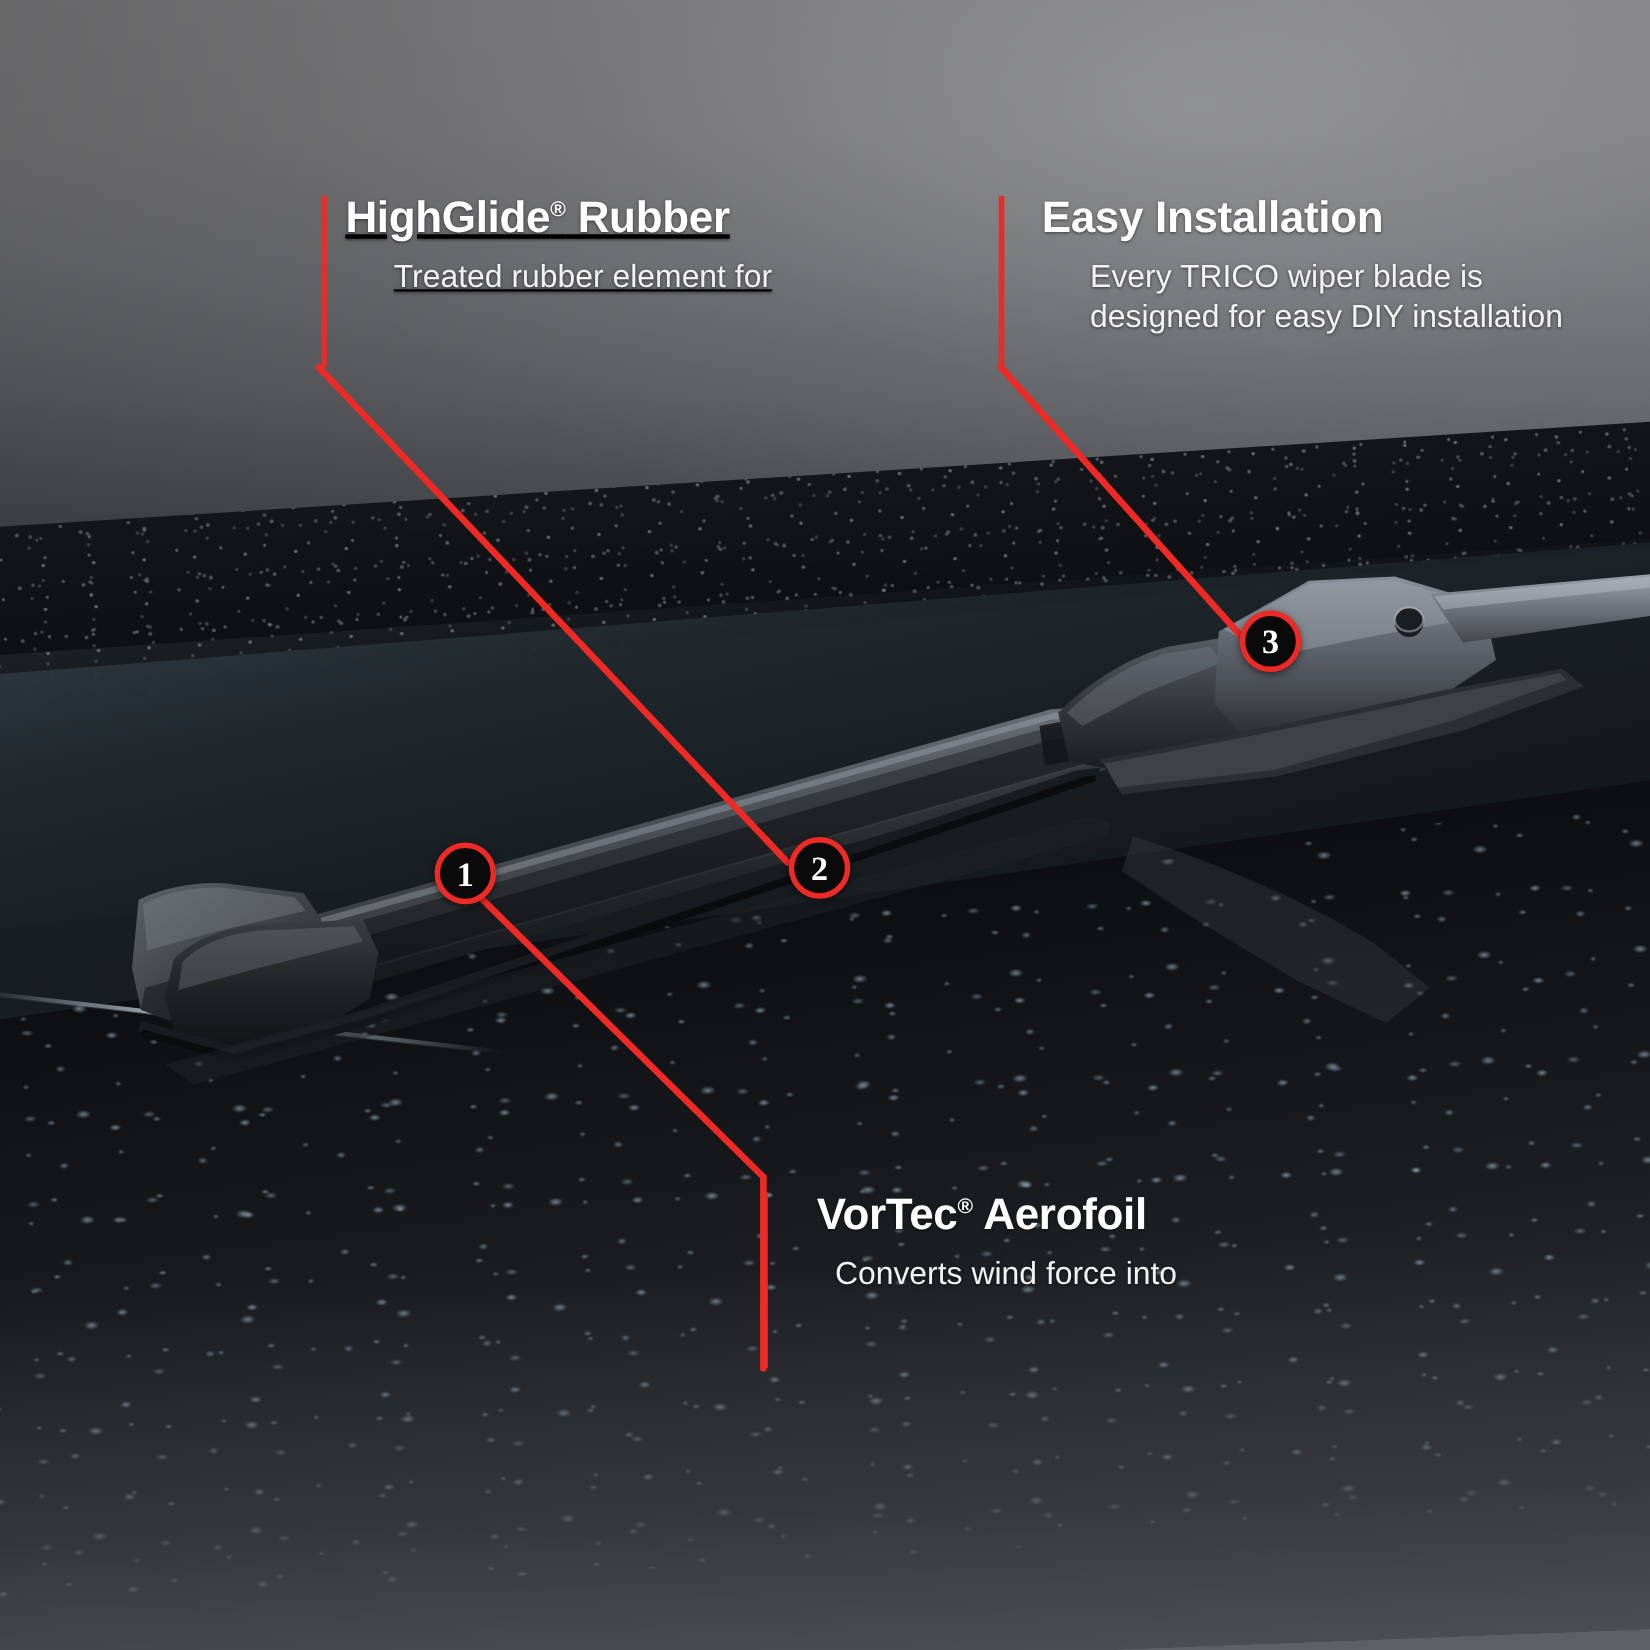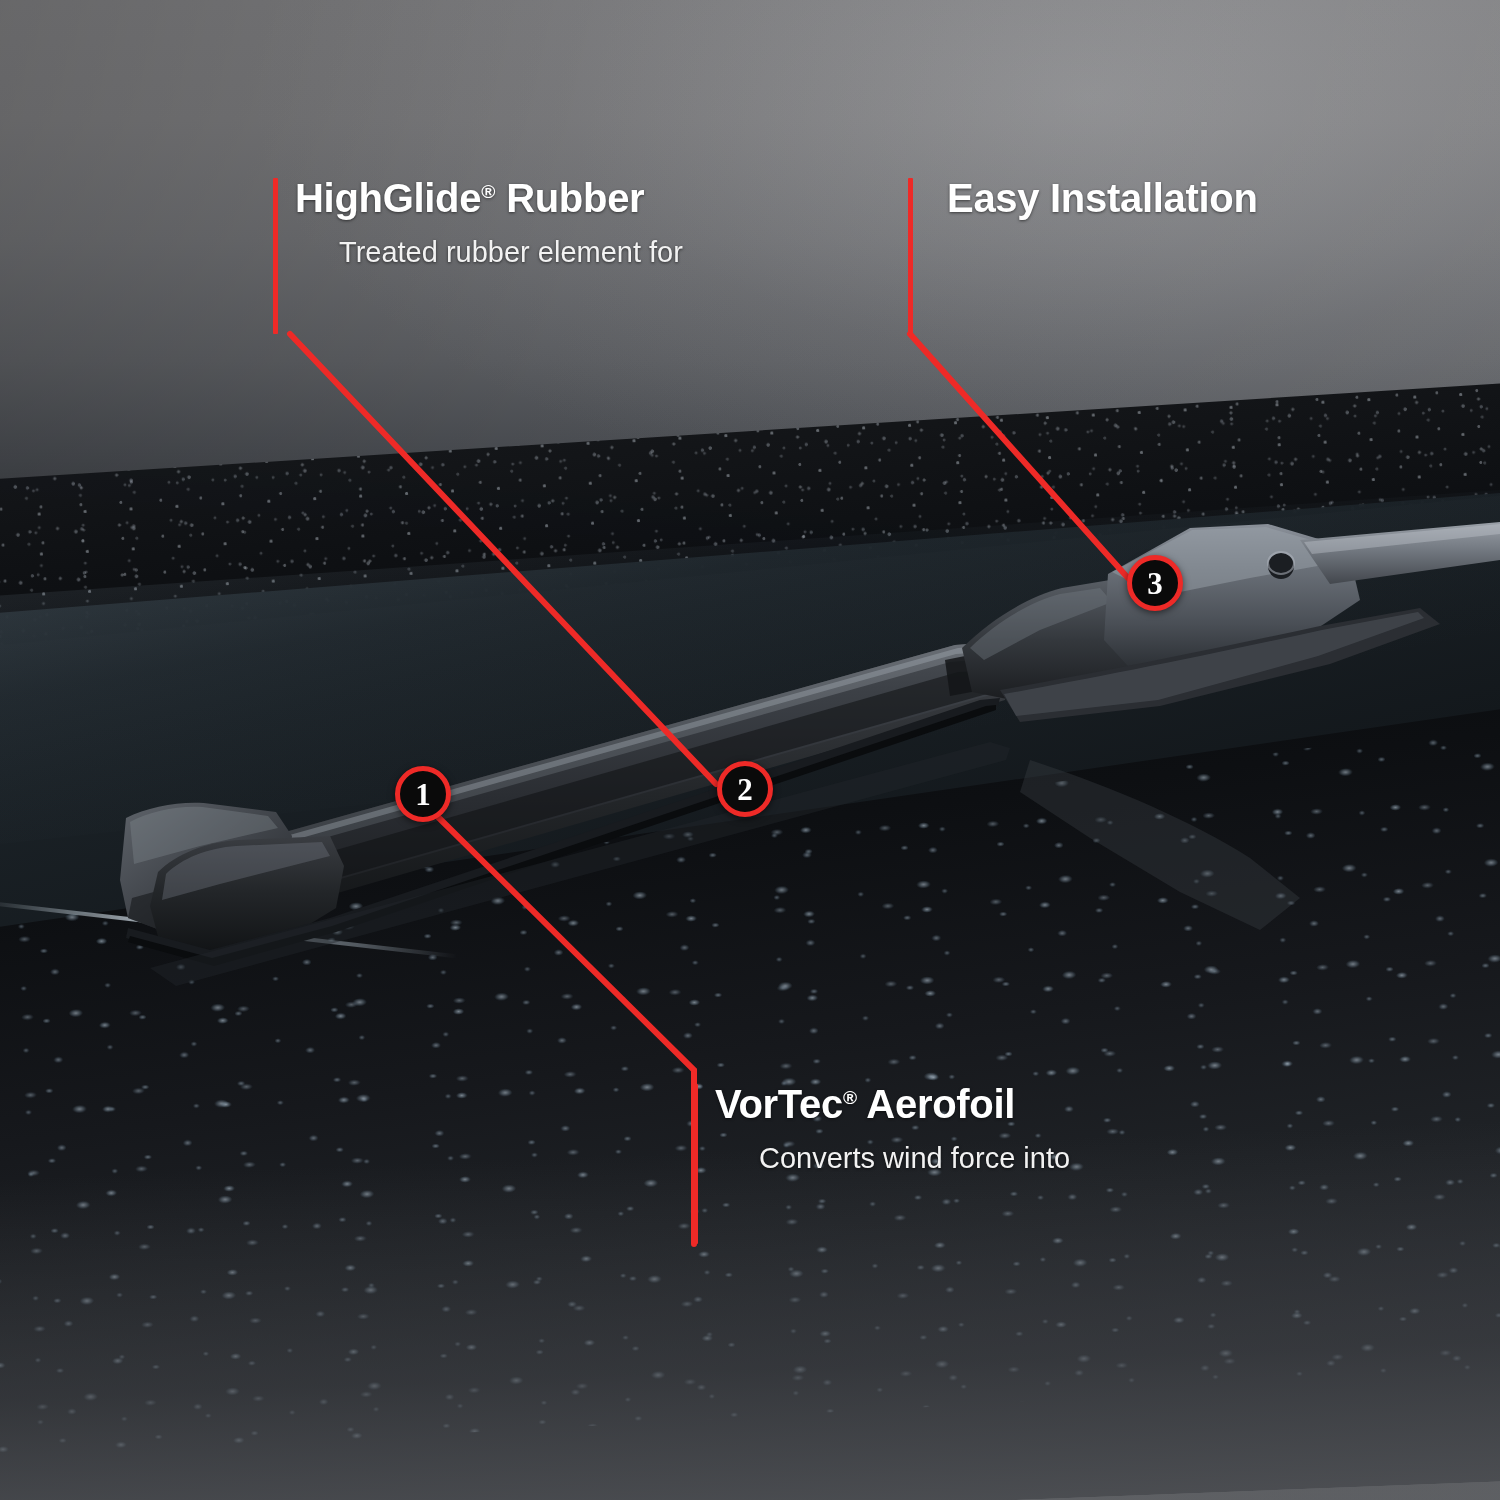--- a/index.html
+++ b/index.html
@@ -139,23 +139,23 @@
   }
   .c-title sup{font-size:.48em;vertical-align:super;font-weight:bold;letter-spacing:0;}
   .c-desc{
     color:#f2f2f2;font-size:29px;line-height:1.26;font-weight:normal;
     text-shadow:0 1px 3px rgba(0,0,0,.6);
     margin-left:44px;
   }
   .c-desc div{white-space:nowrap;}
 
   
-  #callout-1{left:273px;top:178px;height:156px;}
+  #callout-1{left:292px;top:178px;height:156px;text-decoration:underline;}
   #callout-2{left:908px;top:178px;height:156px;padding-left:17px;}
-  #callout-3{left:693px;top:1084px;height:160px;}
+  #callout-3{left:693px;top:1084px;height:160px;text-align:center;}
 
   
   #leaders{position:absolute;left:0;top:0;width:1500px;height:1500px;}
 
   
   .badge{
     position:absolute;width:56px;height:56px;border-radius:50%;
     background:#0a0a0a;border:5px solid #ee2a27;
     box-sizing:border-box;
     display:flex;align-items:center;justify-content:center;
@@ -288,20 +288,24 @@
       <div class="c-desc">
         <div>Treated rubber element for</div>
       </div>
     </div>
   </div>
 
   <div class="callout" id="callout-2">
     <div class="bar"></div>
     <div class="body">
       <div class="c-title"><span>Easy Installation</span><sup></sup><span></span></div>
+      <div class="c-desc">
+        <div>Every TRICO wiper blade is</div>
+        <div>designed for easy DIY installation</div>
+      </div>
     </div>
   </div>
 
   <div class="callout" id="callout-3">
     <div class="bar"></div>
     <div class="body">
       <div class="c-title"><span>VorTec</span><sup>®</sup><span> Aerofoil</span></div>
       <div class="c-desc">
         <div>Converts wind force into</div>
       </div>

